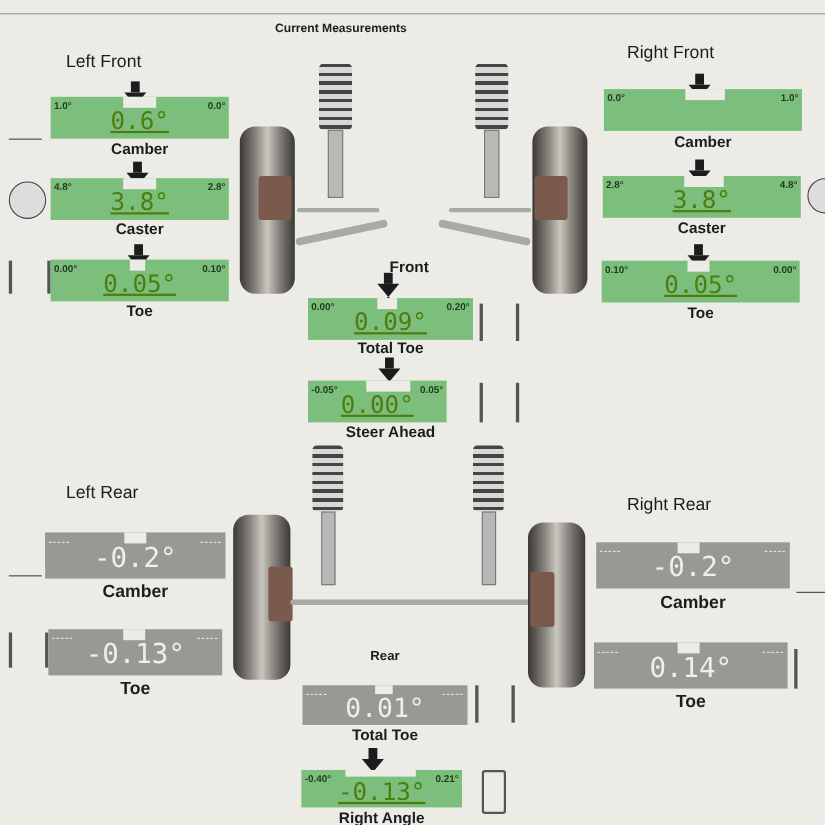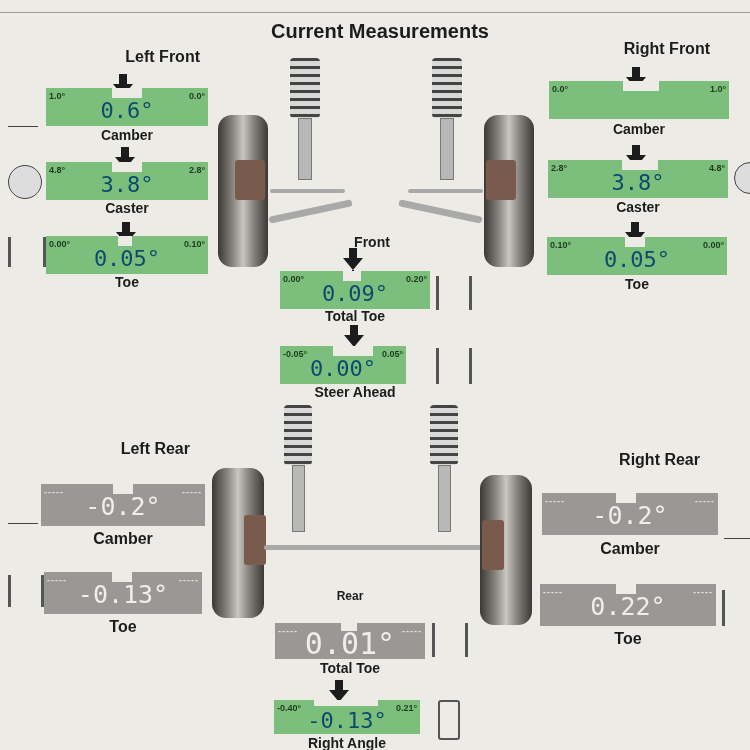--- a/index.html
+++ b/index.html
@@ -1,26 +1,26 @@
 <!DOCTYPE html>
 <html><head>
 <meta charset="utf-8">
 <style>
   html,body{margin:0;padding:0;}
   body{width:750px;height:750px;overflow:hidden;background:#ecebe6;font-family:"Liberation Sans",sans-serif;position:relative;color:#1c1c1c;}
   .topline{position:absolute;left:0;top:12px;width:750px;height:1px;background:#9a9a98;}
-  .title{position:absolute;left:250px;top:20px;width:260px;text-align:center;font-weight:bold;font-size:20px;}
-  .sec-title{position:absolute;font-weight:bold;font-size:16px;text-align:right;}
+  .title{position:absolute;left:250px;top:20px;width:260px;text-align:left;font-weight:bold;font-size:11px;}
+  .sec-title{position:absolute;font-weight:normal;font-size:16px;text-align:left;}
   .gauge{position:absolute;height:38px;}
   .gauge .bar{position:absolute;left:0;top:0;width:100%;height:100%;}
   .gauge.green .bar{background:#7cbf7c;}
   .gauge.gray .bar{background:#9a9894;}
   .gauge .notch{position:absolute;top:0;height:10px;background:#ecebe6;}
   .gauge .val{position:absolute;left:0;right:0;top:10px;text-align:center;font-family:"DejaVu Sans Mono",monospace;font-size:22px;line-height:26px;}
-  .gauge.green .val{color:#0c4a6e;}
+  .gauge.green .val{color:#4d7c0f;text-decoration:underline;}
   .gauge.gray .val{color:#efeeea;font-size:25px;}
   .gauge .lo,.gauge .hi{position:absolute;top:3px;font-size:9px;font-weight:bold;color:#1f3a1f;}
   .gauge .lo{left:3px;} .gauge .hi{right:3px;}
   .gauge.gray .lo,.gauge.gray .hi{color:#e4e2dd;letter-spacing:1px;}
   .lbl{position:absolute;font-weight:bold;font-size:14px;text-align:center;}
   .arrow{position:absolute;width:0;height:0;border-left:10px solid transparent;border-right:10px solid transparent;border-top:12px solid #1c1c1c;}
   .arrow:before{content:"";position:absolute;left:-4px;top:-22px;width:8px;height:10px;background:#1c1c1c;}
   .arrow:after{content:"";position:absolute;left:-1px;top:0;width:2px;height:10px;background:#1c1c1c;}
   .icon{position:absolute;}
   .tire{position:absolute;background:linear-gradient(90deg,#3a3836,#8a8680 30%,#c9c6c0 50%,#8a8680 70%,#3a3836);border-radius:14px;}
@@ -184,32 +184,32 @@
   <div class="val">-0.2°</div>
 </div>
 <div class="lbl" style="left:542px;top:540px;width:176px;font-size:16px;">Camber</div>
 <div class="icon" style="left:724px;top:500px;width:26px;height:38px;border-bottom:1px solid #444;"></div>
 
 <div class="gauge gray" style="left:540px;top:584px;width:176px;height:42px;">
   <div class="bar"></div>
   <div class="notch" style="left:76px;width:20px;"></div>
   <span class="lo">-----</span>
   <span class="hi">-----</span>
-  <div class="val">0.22°</div>
+  <div class="val">0.14°</div>
 </div>
 <div class="lbl" style="left:540px;top:630px;width:176px;font-size:16px;">Toe</div>
 <div class="icon" style="left:722px;top:590px;width:28px;height:36px;border-left:3px solid #555;"></div>
 
 <div class="lbl" style="left:310px;top:589px;width:80px;font-size:12px;">Rear</div>
 <div class="gauge gray" style="left:275px;top:623px;width:150px;height:36px;">
   <div class="bar"></div>
   <div class="notch" style="left:66px;width:16px;height:8px;"></div>
   <span class="lo">-----</span>
   <span class="hi">-----</span>
-  <div class="val" style="top:8px;font-size:30px;">0.01°</div>
+  <div class="val" style="top:8px;font-size:24px;">0.01°</div>
 </div>
 <div class="lbl" style="left:275px;top:660px;width:150px;">Total Toe</div>
 <div class="icon" style="left:432px;top:623px;width:30px;height:34px;border-left:3px solid #555;border-right:3px solid #555;"></div>
 
 <div class="arrow" style="left:329px;top:690px;"></div>
 <div class="gauge green" style="left:274px;top:700px;width:146px;height:34px;">
   <div class="bar"></div>
   <div class="notch" style="left:40px;width:64px;height:6px;"></div>
   <span class="lo">-0.40°</span>
   <span class="hi">0.21°</span>

